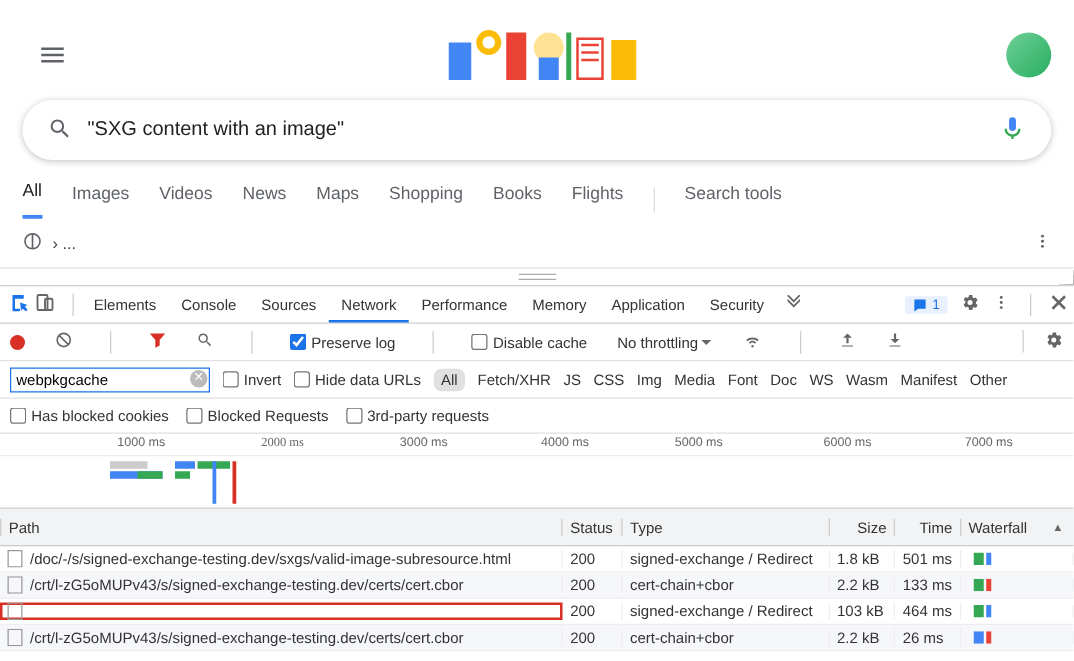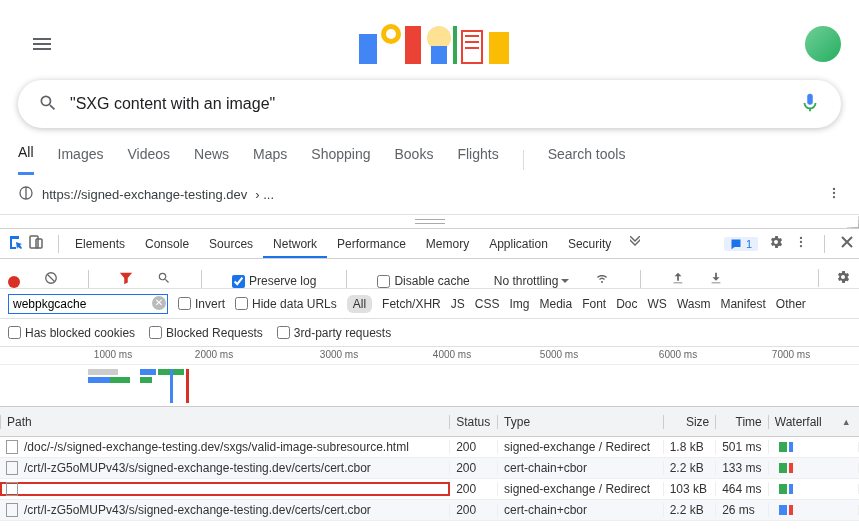--- a/index.html
+++ b/index.html
@@ -36,21 +36,21 @@
 .dt-tabs { display: flex; align-items: center; height: 30px; border-bottom: 1px solid #d0d0d0; font-size: 12px; color: #333; }
 .dt-tab-icons { display: flex; gap: 4px; padding: 0 8px; }
 .dt-tab-icons svg { width: 16px; height: 16px; fill: #666; }
 .dt-divider { width: 1px; height: 18px; background: #ccc; margin: 0 6px; }
 .dt-tab { padding: 0 10px; height: 28px; line-height: 28px; cursor: pointer; }
 .dt-tab.active { border-bottom: 2px solid #1a73e8; color: #333; }
 .dt-right { margin-left: auto; display: flex; align-items: center; gap: 10px; padding-right: 6px; }
 .issue-badge { background: #e8f0fe; color: #1a73e8; padding: 1px 6px; border-radius: 2px; display: flex; align-items: center; gap: 4px; font-size: 11px; }
 .issue-badge svg { width: 12px; height: 12px; fill: #1a73e8; }
 
-.dt-toolbar { display: flex; align-items: flex-end; height: 30px; border-bottom: 1px solid #e0e0e0; font-size: 12px; padding: 0 8px; gap: 24px; }
+.dt-toolbar { display: flex; align-items: center; height: 30px; border-bottom: 1px solid #e0e0e0; font-size: 12px; padding: 0 8px; gap: 24px; }
 .record-btn { width: 12px; height: 12px; border-radius: 50%; background: #d93025; }
 .clear-btn svg { width: 14px; height: 14px; fill: #666; }
 .filter-icon svg { width: 14px; height: 14px; fill: #d93025; }
 .checkbox-label { display: flex; align-items: center; gap: 4px; font-size: 12px; }
 .checkbox-label input { accent-color: #1a73e8; }
 .tb-right { margin-left: auto; display: flex; gap: 10px; }
 
 .dt-filterbar { display: flex; align-items: center; height: 30px; border-bottom: 1px solid #e0e0e0; padding: 0 8px; gap: 10px; font-size: 12px; flex-wrap: wrap; }
 .filter-input-wrap { position: relative; }
 .filter-input { width: 160px; border: 1px solid #1a73e8; padding: 2px 20px 2px 4px; font-size: 12px; outline: none; }
@@ -151,21 +151,20 @@
     <span class="tab-divider"></span>
     <span class="tab">Search tools</span>
   </div>
 
 <div class="result-row">
   <span class="globe-icon">
     <svg viewBox="0 0 24 24">
         <path d="M12 2a10 10 0 100 20 10 10 0 000-20zm-1 17.93A8 8 0 014 12H4a8 8 0 017-7.93v15.86zM13 4.07A8 8 0 0120 12a8 8 0 01-7 7.93V4.07z"></path>
       </svg>
   </span>
-  <span>https://signed-exchange-testing.dev</span>
     <span> › ...</span>
   <span class="result-more">
     <svg width="14" height="14" viewBox="0 0 24 24" fill="#5f6368">
         <circle cx="12" cy="5" r="2"></circle>
         <circle cx="12" cy="12" r="2"></circle>
         <circle cx="12" cy="19" r="2"></circle>
       </svg>
   </span>
 </div>
 
@@ -315,21 +314,21 @@
       </label>
     <label class="checkbox-label">
         <input type="checkbox" style="">
         <span>3rd-party requests</span>
       </label>
   </div>
 
   <div class="timeline">
     <div class="timeline-ruler" id="tl-ruler">
         <span class="timeline-tick" style="left: 113px;">1000 ms</span>
-        <span class="timeline-tick" style="left: 214px;">2000 ms</span>
+        <span class="timeline-tick" style="left: 226px; font-family: Liberation Serif, serif;">2000 ms</span>
         <span class="timeline-tick" style="left: 339px;">3000 ms</span>
         <span class="timeline-tick" style="left: 452px;">4000 ms</span>
         <span class="timeline-tick" style="left: 559px;">5000 ms</span>
         <span class="timeline-tick" style="left: 678px;">6000 ms</span>
         <span class="timeline-tick" style="left: 791px;">7000 ms</span>
       </div>
     <div class="timeline-bars">
       <div class="tl-bar" style="left:88px;top:4px;width:30px;background:#ccc"></div>
       <div class="tl-bar" style="left:88px;top:12px;width:42px;background:#4285f4"></div>
       <div class="tl-bar" style="left:110px;top:12px;width:20px;background:#34a853"></div>

